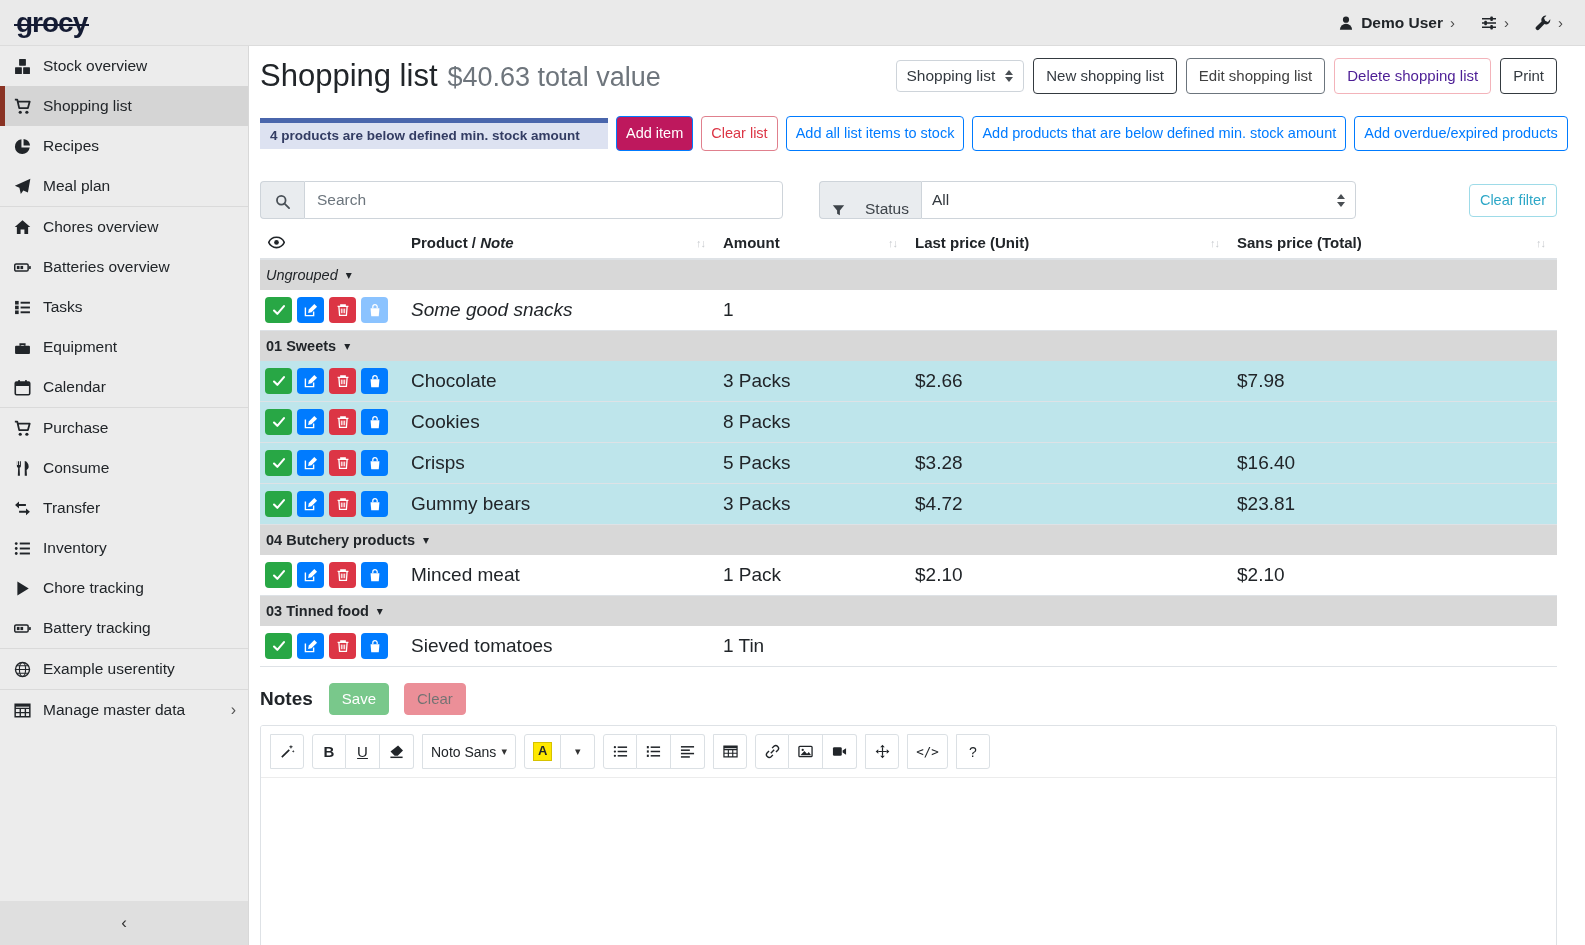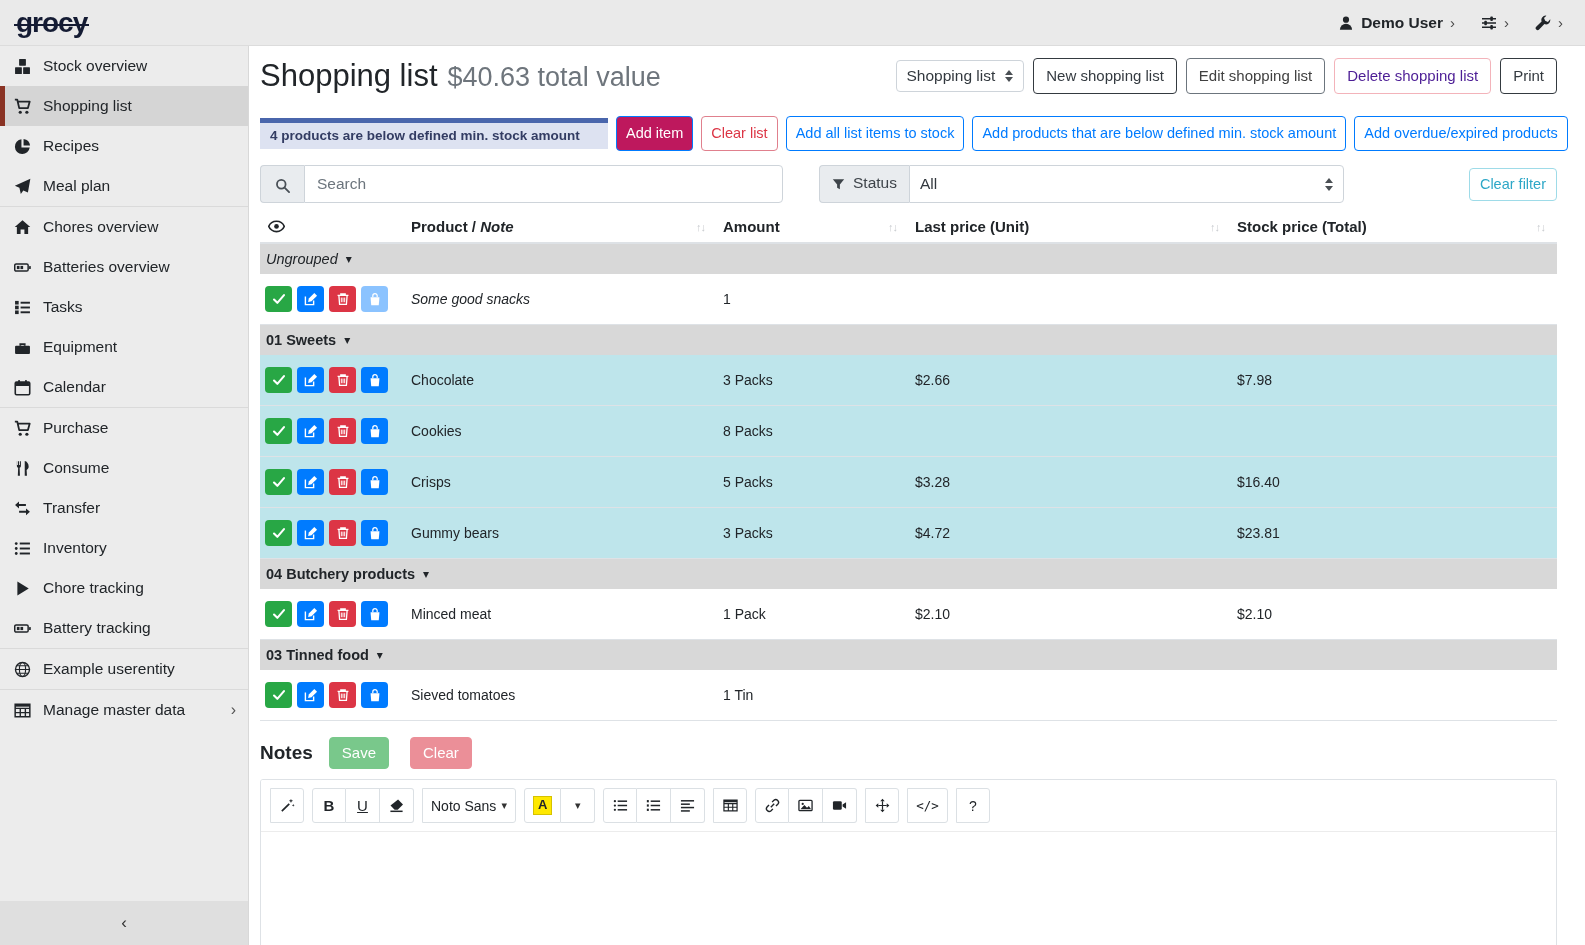--- a/index.html
+++ b/index.html
@@ -49,60 +49,60 @@
 .updn i{display:block;width:0;height:0;border-left:4px solid transparent;border-right:4px solid transparent}
 .updn .up{border-bottom:5px solid #4a4f54}
 .updn .dn{border-top:5px solid #4a4f54}
 
 .ribbon-row{display:flex;align-items:center;gap:8px;margin-top:20px}
 .ribbon{width:348px;flex:none;cursor:pointer}
 .ribbon-bar{height:5px;background:#4a66ac}
 .ribbon-body{background:#dde2f1;padding:5px 10px 6px;font-size:13.5px;font-weight:700;color:#333c63}
 .ribbon-row .btn{font-size:14.5px;padding:6px 9px}
 
-.filter-row{display:flex;align-items:center;margin-top:14px}
+.filter-row{display:flex;align-items:center;margin-top:30px}
 .input-group{display:flex;height:38px}
 .ig-prefix{width:44px;background:#e9ecef;border:1px solid #ced4da;border-right:none;border-radius:4px 0 0 4px;display:flex;align-items:center;justify-content:center;color:#495057}
 .ig-prefix .ic{width:15px;height:15px}
 .search-input{width:479px;height:38px;border:1px solid #ced4da;border-radius:0 4px 4px 0;padding:0 12px;font-size:15.5px;color:#495057;outline:none;font-family:inherit}
 .search-input::placeholder{color:#6c757d}
 .status-group{display:flex;height:38px;margin-left:36px}
-.status-prefix{display:flex;align-items:flex-start;gap:8px;background:#e9ecef;border:1px solid #ced4da;border-right:none;border-radius:4px 0 0 4px;padding:8px 12px;color:#3e444a;font-size:15.5px}
+.status-prefix{display:flex;align-items:flex-end;gap:20px;background:#e9ecef;border:1px solid #ced4da;border-right:none;border-radius:4px 0 0 4px;padding:0 12px;color:#3e444a;font-size:15.5px}
 .status-prefix .ic{width:13px;height:13px}
 .status-select{width:435px;border-radius:0 4px 4px 0}
 
 
 .table-wrap{margin-top:8px}
 .grid-row{display:grid;grid-template-columns:145px 312px 192px 322px 1fr;align-items:center}
 .thead{height:33px;border-bottom:2px solid #dee2e6;font-weight:700;font-size:15px}
 .th{display:flex;align-items:center;justify-content:space-between;padding:0 12px 0 6px;height:100%;cursor:pointer}
 .th-actions{padding-left:8px;justify-content:flex-start}
 .eyebtn{background:none;border:none;cursor:pointer;color:#212529;display:flex;align-items:center}
 .eyebtn .ic{width:17px;height:17px}
 .sort{color:#c8cbcf;font-size:11px;letter-spacing:-1px;font-weight:400}
 .group-row{height:30px;background:#d8d8d8;display:flex;align-items:center;padding-left:6px;font-size:14.5px;font-weight:700;color:#212529;cursor:pointer}
 .group-row.italic{font-style:italic;font-weight:400}
 .g-caret{margin-left:8px;font-size:12px;color:#212529}
-.data-row{height:51px;border-bottom:1px solid #dee2e6;font-size:14px}
+.data-row{height:41px;border-bottom:1px solid #dee2e6;font-size:19px}
 .data-row.hl{background:#bee5eb}
 .cell{padding:0 12px 0 6px;overflow:hidden;white-space:nowrap}
 .cell.note{font-style:italic}
 .actions-cell{display:flex;gap:5px;padding-left:5px}
 .abtn{width:27px;height:26px;border:none;border-radius:4px;display:flex;align-items:center;justify-content:center;cursor:pointer;padding:0}
 .abtn .ic{width:14px;height:14px}
 .abtn.green{background:#28a745}
 .abtn.blue{background:#007bff}
 .abtn.red{background:#dc3545}
 .abtn.disabled{opacity:.45}
 
 
 .notes-head{display:flex;align-items:center;margin-top:16px}
 .notes-title{font-size:19px;font-weight:700;color:#212529}
 .btn-save{background:#28a745;border-color:#28a745;color:#fff;opacity:.62;margin-left:16px;padding:4px 12px}
-.btn-clear-notes{background:#dc3545;border-color:#dc3545;color:#ffffff;opacity:.55;margin-left:21px;padding:4px 12px}
+.btn-clear-notes{background:#dc3545;border-color:#dc3545;color:#000000;opacity:.55;margin-left:15px;padding:4px 12px}
 
 .editor{margin-top:10px;border:1px solid #dee2e6;border-radius:3px 3px 0 0;height:250px;overflow:hidden}
 .editor-toolbar{display:flex;gap:8px;padding:8px 9px;border-bottom:1px solid #ececec;background:#fff}
 .tgroup{display:flex}
 .tbtn{min-width:34px;height:35px;background:#fff;border:1px solid #dbe0e4;display:flex;align-items:center;justify-content:center;gap:5px;font-size:14.5px;color:#212529;cursor:pointer;padding:0 8px;font-family:inherit}
 .tgroup .tbtn+.tbtn{border-left:none}
 .tgroup .tbtn:first-child{border-radius:3px 0 0 3px}
 .tgroup .tbtn:last-child{border-radius:0 3px 3px 0}
 .tbtn .ic{width:15px;height:15px}
 .tbtn b,.tbtn u{font-size:15px}
@@ -372,21 +372,21 @@
       </div>
       <div class="th">
         <span>Amount</span>
         <span class="sort">↑↓</span>
       </div>
       <div class="th">
         <span>Last price (Unit)</span>
         <span class="sort">↑↓</span>
       </div>
       <div class="th">
-        <span>Stock price (Total)</span>
+        <span>Sans price (Total)</span>
         <span class="sort">↑↓</span>
       </div>
     </div>
     <div id="tbody">
         <div class="group-row italic">
           <span>Ungrouped</span>
           <span class="g-caret">▾</span>
         </div>
         <div class="grid-row data-row">
           <div class="actions-cell">

